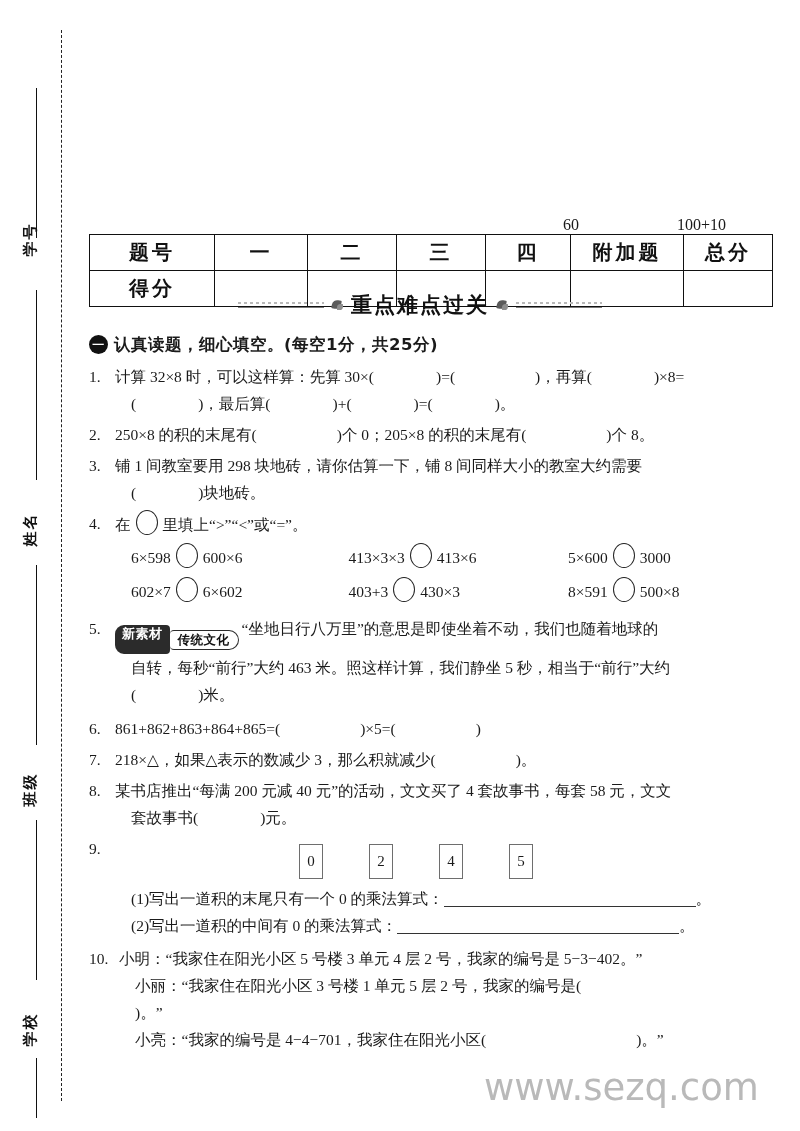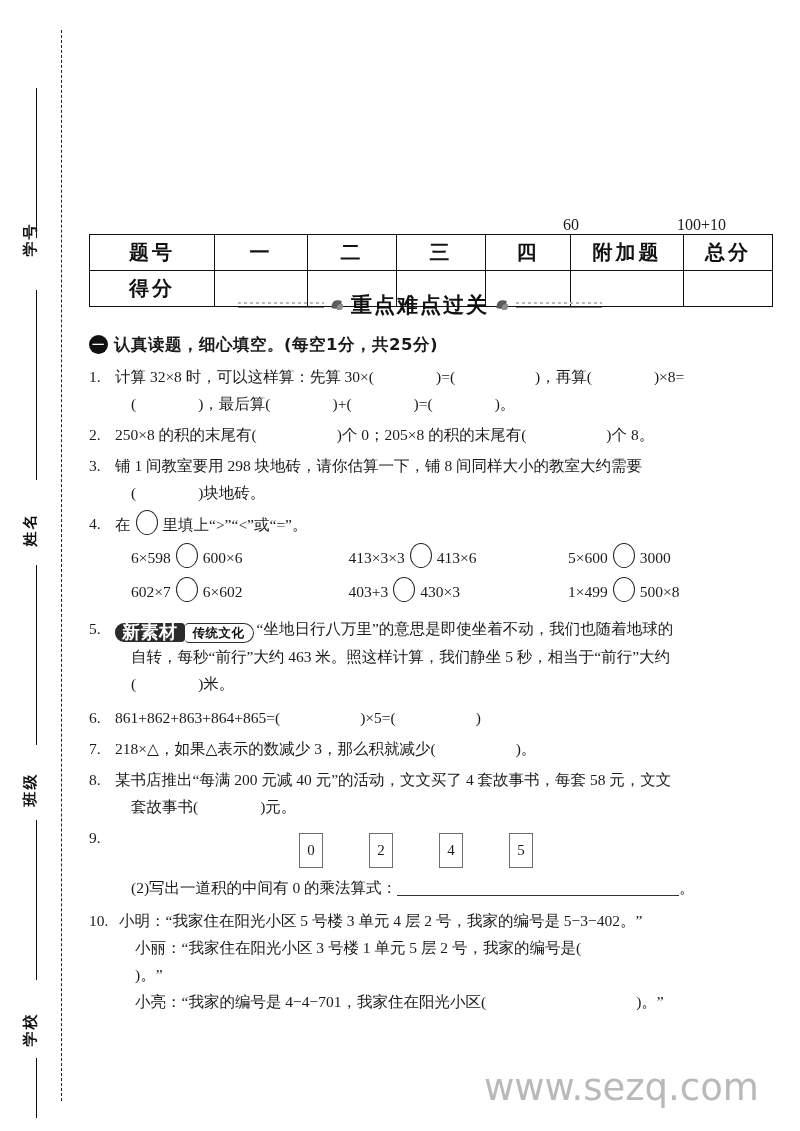--- a/index.html
+++ b/index.html
@@ -229,22 +229,22 @@
     display: inline-flex;
     align-items: center;
     vertical-align: -4px;
     margin-right: 3px;
   }
   .badge-solid {
     background: #2b2b2b;
     color: #fff;
     font-family: "DejaVu Sans", sans-serif;
     font-weight: bold;
-    font-size: 18px;
-    padding: 1px 7px 2px;
+    font-size: 13px;
+    padding: 1px 7px 12px;
     border-radius: 9px 4px 4px 9px;
     letter-spacing: .5px;
     line-height: 16px;
   }
   .badge-outline {
     border: 1.2px solid #2b2b2b;
     border-left: none;
     color: #111;
     font-family: "DejaVu Sans", sans-serif;
     font-weight: bold;
@@ -406,21 +406,21 @@
       </div>
 
       <div class="cmp-row">
         <div class="cmp-cell">
           <span>602×7</span><span class="oc"></span><span>6×602</span>
         </div>
         <div class="cmp-cell">
           <span>403+3</span><span class="oc"></span><span>430×3</span>
         </div>
         <div class="cmp-cell">
-          <span>1×499</span><span class="oc"></span><span>500×8</span>
+          <span>8×591</span><span class="oc"></span><span>500×8</span>
         </div>
       </div>
     </div>
   </div>
 
   <div class="q" style="margin-top:9px;">
     <div class="q-num">5.</div>
     <div class="q-body">
       <div class="q-line">
         <span class="badge-group">
@@ -468,20 +468,23 @@
     <div class="q-body">
 
       <div class="cards">
         <div class="card">0</div>
         <div class="card">2</div>
         <div class="card">4</div>
         <div class="card">5</div>
       </div>
 
       <div class="q-line indent">
+        <span>(1)写出一道积的末尾只有一个 0 的乘法算式：</span><span class="fill-line fl-1"></span><span>。</span>
+      </div>
+      <div class="q-line indent">
         <span>(2)写出一道积的中间有 0 的乘法算式：</span><span class="fill-line fl-2"></span><span>。</span>
       </div>
     </div>
   </div>
 
   <div class="q" style="margin-top:6px;">
     <div class="q-num wide">10.</div>
     <div class="q-body">
       <div class="q-line">小明：“我家住在阳光小区 5 号楼 3 单元 4 层 2 号，我家的编号是 5−3−402。”</div>
       <div class="q-line indent">

